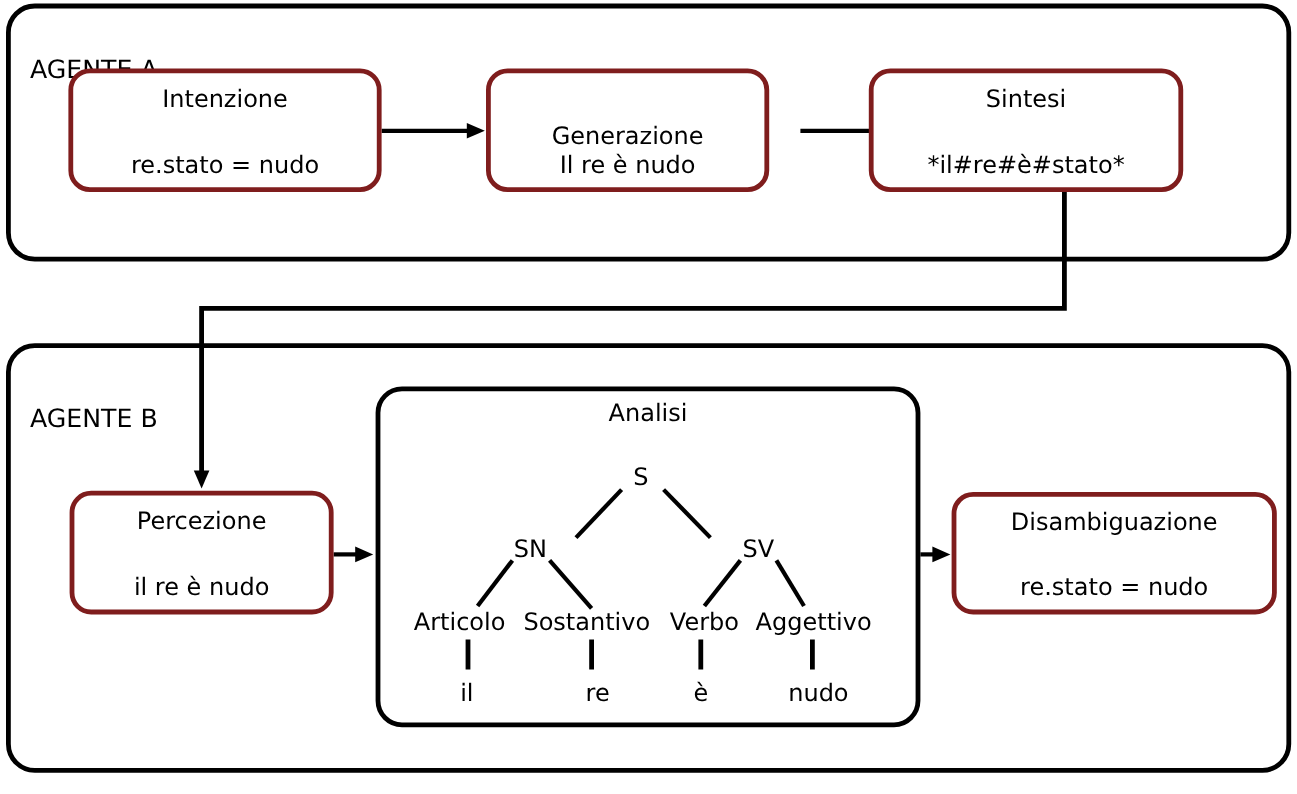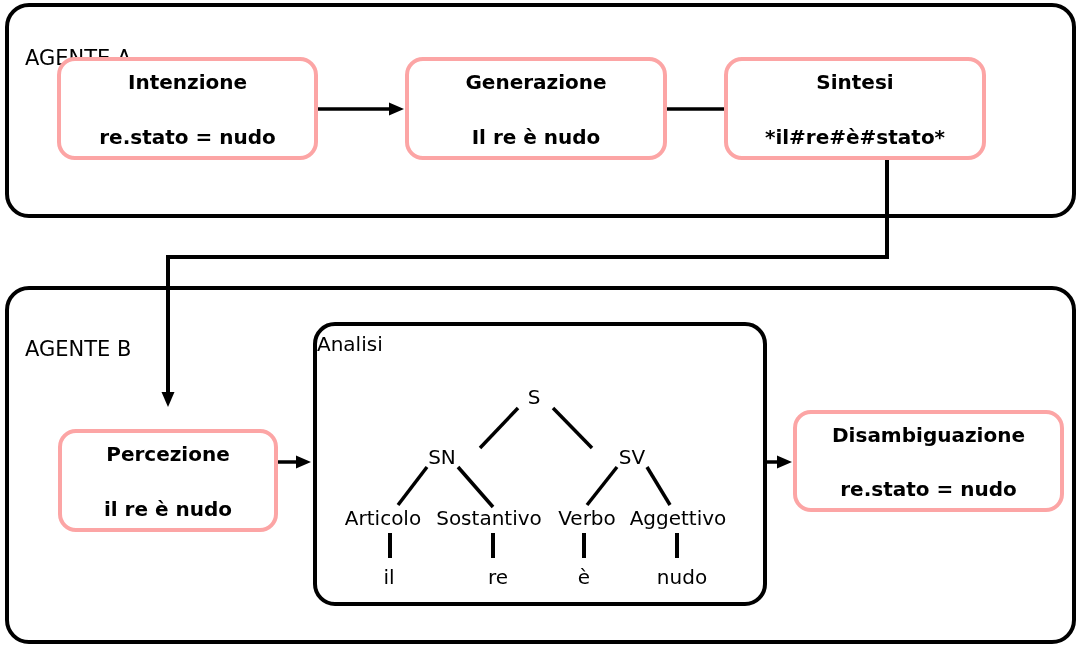--- a/index.html
+++ b/index.html
@@ -21,43 +21,42 @@
   }
   .agent-label {
     position: absolute;
     font-size: 21px;
     line-height: 24px;
     white-space: pre;
     margin-top: 31px;
   }
   .stage {
     position: absolute;
-    border: 4px solid #fca5a5;
+    border: 4px solid #7f1d1d;
     border-radius: 18px;
     box-sizing: border-box;
     background: #ffffff;
     display: flex;
     flex-direction: column;
     align-items: center;
     justify-content: space-between;
     padding: 9px 4px 7px 4px;
     font-size: 20px;
     line-height: 24px;
     text-align: center;
-    font-weight: bold;
   }
   .analysis-frame {
     position: absolute;
     border: 4px solid #000000;
     border-radius: 22px;
     box-sizing: border-box;
     background: #ffffff;
     display: flex;
     flex-direction: column;
-    align-items: flex-start;
+    align-items: center;
     justify-content: flex-start;
     padding-top: 6px;
     font-size: 20px;
     line-height: 24px;
   }
   .svg-layer {
     position: absolute;
     left: 0; top: 0;
     width: 1081px; height: 662px;
   }
@@ -98,31 +97,31 @@
 
     <line x1="767" y1="462" x2="778" y2="462" stroke="#000" stroke-width="3.5"></line>
     <polygon points="792,462 777,455.5 777,468.5" fill="#000"></polygon>
   </svg>
 
   <div class="stage" style="left:57px; top:57px; width:261px; height:103px;">
     <div>Intenzione</div>
     <div>re.stato = nudo</div>
   </div>
 
-  <div class="stage" style="left:405px; top:57px; width:262px; height:103px;">
+  <div class="stage" style="left:405px; top:57px; width:236px; height:103px;justify-content:flex-end;">
     <div>Generazione</div>
     <div>Il re è nudo</div>
   </div>
 
   <div class="stage" style="left:724px; top:57px; width:262px; height:103px;">
     <div>Sintesi</div>
     <div>*il#re#è#stato*</div>
   </div>
 
-  <div class="stage" style="left:58px; top:409px; width:220px; height:103px;margin-top:20px;">
+  <div class="stage" style="left:58px; top:409px; width:220px; height:103px;">
     <div>Percezione</div>
     <div>il re è nudo</div>
   </div>
 
   <div class="stage" style="left:793px; top:410px; width:271px; height:102px;">
     <div>Disambiguazione</div>
     <div>re.stato = nudo</div>
   </div>
 
   <div class="analysis-frame" style="left:313px; top:322px; width:454px; height:284px;">

